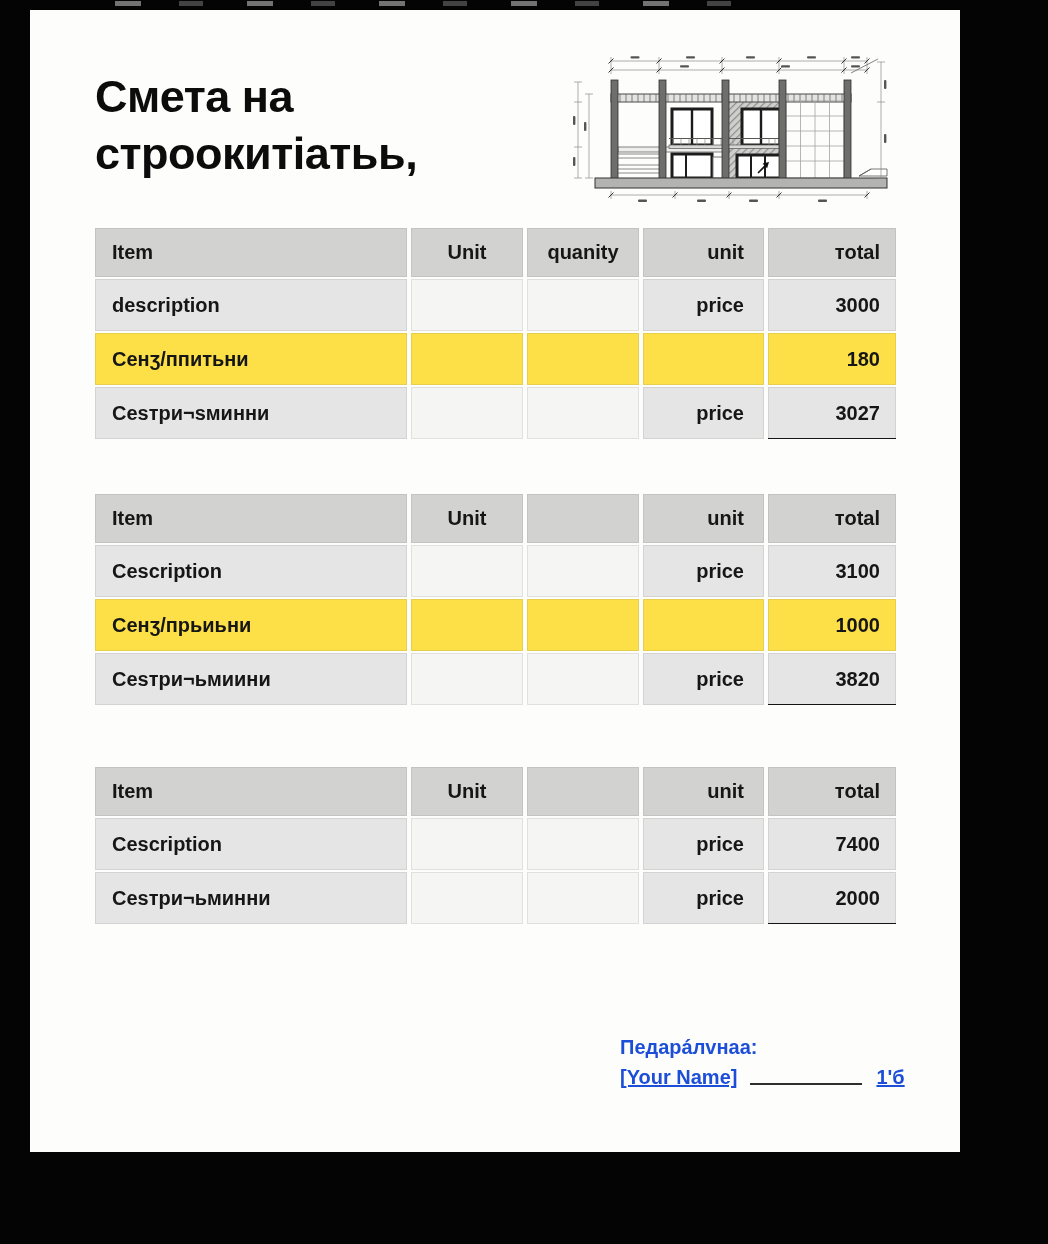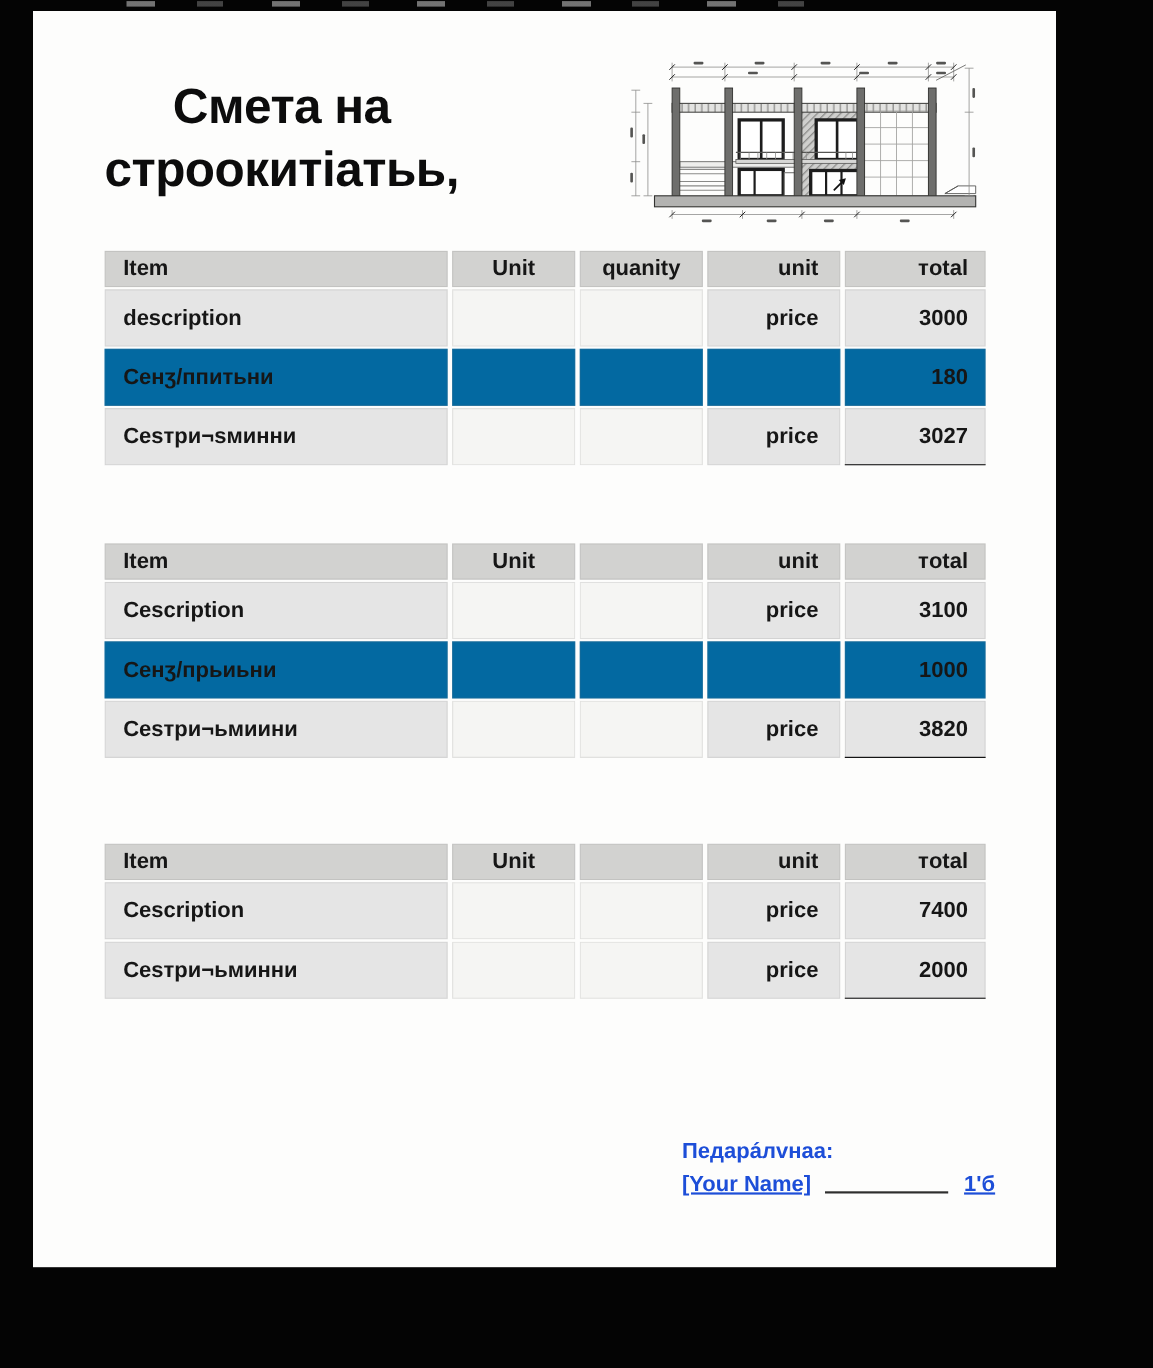--- a/index.html
+++ b/index.html
@@ -15,38 +15,38 @@
   }
   .page {
     position:absolute; left:30px; top:10px; width:930px; height:1142px;
     background:#fdfdfc;
   }
   .title {
     position:absolute; left:65px; top:58px; margin:0;
     font-size:45px; line-height:57px; font-weight:700;
     letter-spacing:-0.5px; color:#0c0c0c;
   }
-  .title span { display:block;text-align:center; }
+  .title span { display:block; }
   .drawing { position:absolute; left:535px; top:44px; width:335px; height:152px; }
 
   .est { position:absolute; left:65px; width:801px; }
   .est .row {
     display:grid; grid-template-columns:312px 112px 112px 121px 128px;
     column-gap:4px; margin-bottom:2px;
   }
   .cell {
     position:relative; display:flex; align-items:center;
     font-size:20px; font-weight:700; color:#161616;
     box-shadow:inset 0 0 0 1px rgba(120,120,118,.16);
     white-space:nowrap; overflow:hidden;
   }
-  .row.head .cell { height:33px; background:#d2d2d0; }
+  .row.head .cell { height:49px; background:#d2d2d0; }
   .row.data .cell { height:52px; background:#e5e5e5; }
   .row.data .cell.tint { background:#f5f5f3; }
-  .row.data.alt .cell, .row.data.alt .cell.tint { background:#0369a1; }
+  .row.data.alt .cell, .row.data.alt .cell.tint { background:#fde047; }
   .c0 { padding-left:17px; justify-content:flex-start; }
   .c1,.c2 { justify-content:center; }
   .c3 { justify-content:flex-end; padding-right:20px; }
   .c4 { justify-content:flex-end; padding-right:16px; }
   .final::after {
     content:""; position:absolute; left:-1px; right:-1px; bottom:-4px;
     height:5px; background:#141414;
   }
   .t1 { top:218px; } .t2 { top:484px; } .t3 { top:757px; }
 

